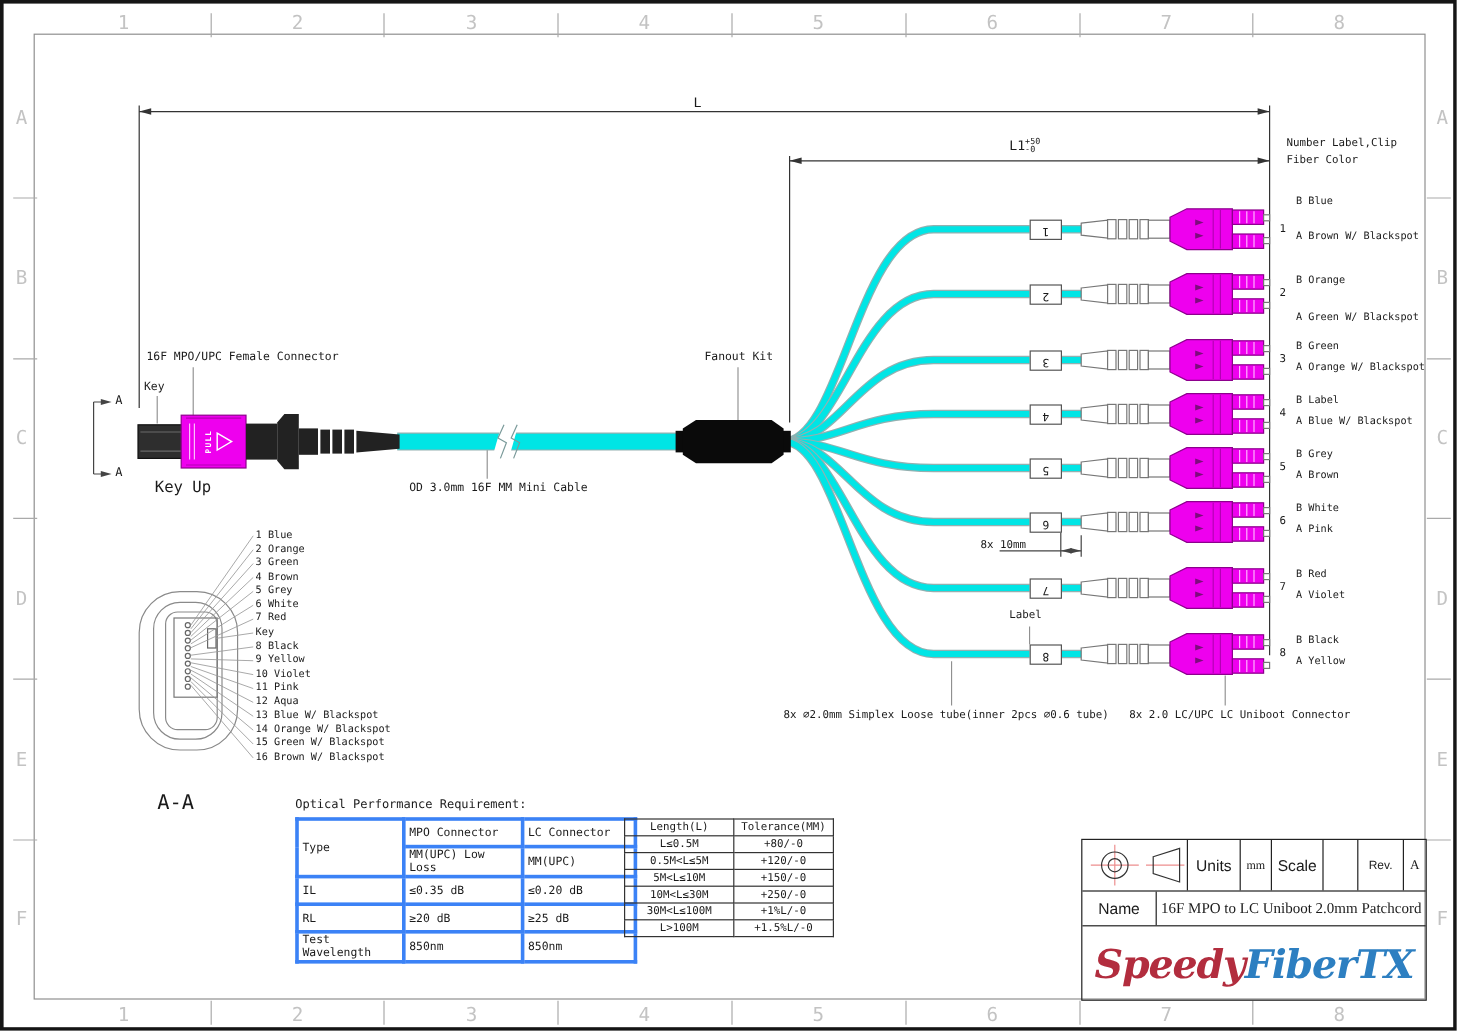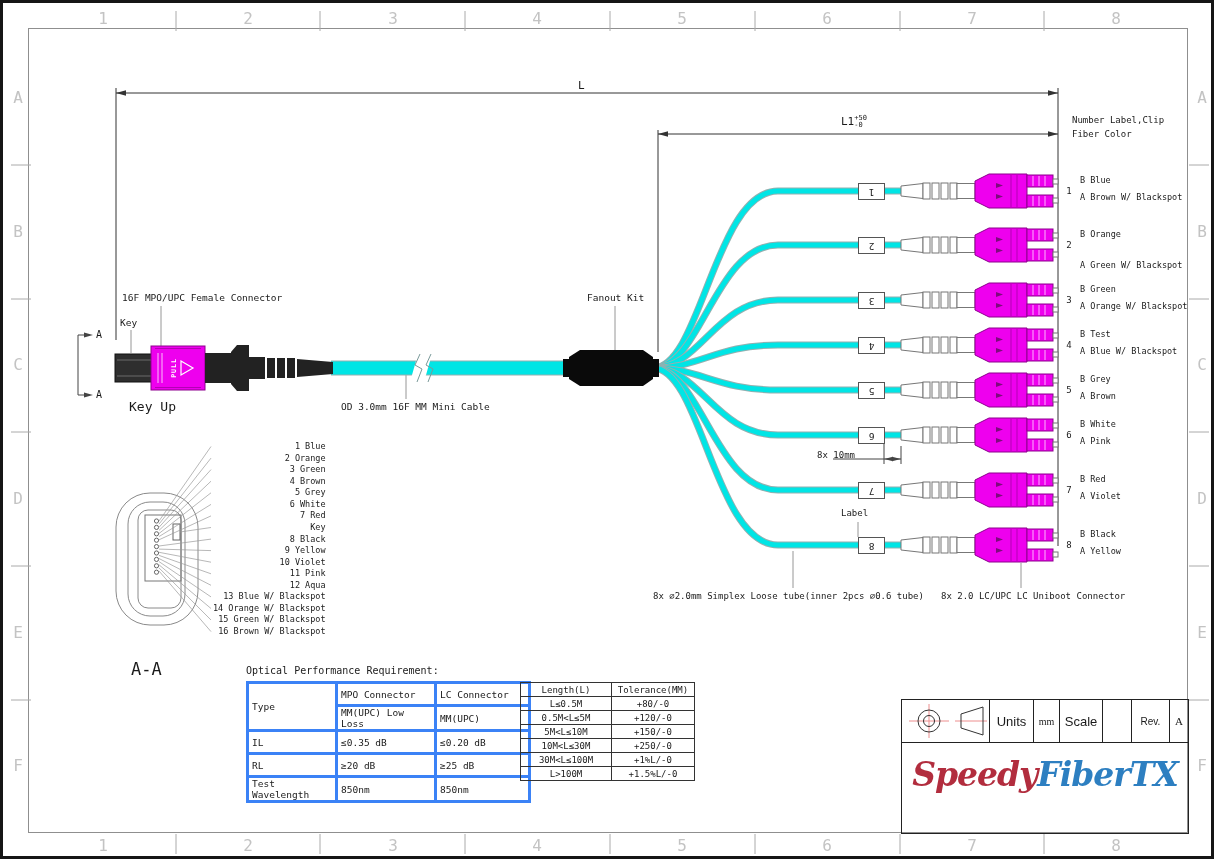--- a/index.html
+++ b/index.html
@@ -10,21 +10,21 @@
   .t{position:absolute;white-space:nowrap;font-family:"DejaVu Sans Mono",monospace;color:#1a1a1a;}
   .zone{position:absolute;width:40px;text-align:center;font-size:16px;color:#c3c3c3;}
   .zoner{position:absolute;height:20px;width:20px;text-align:center;font-size:16px;color:#c3c3c3;line-height:20px;}
   .s95{font-size:9.5px;} .s9{font-size:9px;} .s10{font-size:10px;}
   .s11{font-size:11px;} .s13{font-size:13px;} .s17{font-size:17px;margin-top:44px;}
   .ctr{text-align:left;} .rgt{text-align:right;}
   .leglabel{position:absolute;left:855px;width:25px;height:15px;background:#fff;border:1px solid #555;
             font-size:9.5px;line-height:14px;text-align:center;transform:rotate(180deg);}
   .legnum{position:absolute;left:1059px;width:14px;text-align:center;font-size:9px;}
   .legb{position:absolute;left:1077px;font-size:8.5px;}
-  .pinout{position:absolute;left:210px;top:438px;text-align:right;}
+  .pinout{position:absolute;left:210px;top:438px;}
   .pinout div{height:11.57px;line-height:11.57px;font-size:8.5px;}
   .pull{position:absolute;left:151px;top:359px;width:40px;height:12px;line-height:12px;text-align:center;
         color:#fff;font-size:6.5px;font-weight:bold;letter-spacing:1px;transform:rotate(-90deg);}
   table.opt{position:absolute;left:243px;top:678px;border-collapse:collapse;font-size:9.5px;font-family:"DejaVu Sans Mono",monospace;}
   table.opt td{border:3px solid #3b82f6;padding:0 3px;height:20px;}
   table.tol{position:absolute;left:517px;top:679px;border-collapse:collapse;font-size:9px;font-family:"DejaVu Sans Mono",monospace;}
   table.tol td{border:1px solid #333;text-align:center;padding:0 2px;height:13px;}
   .tb{position:absolute;left:898px;top:696px;width:288px;height:135px;border:1px solid #222;box-sizing:border-box;
       font-family:"Liberation Sans",sans-serif;}
   .tb .row1{display:flex;height:42px;border-bottom:1px solid #222;}
@@ -314,30 +314,30 @@
   <div class="leglabel" style="top:180px">1</div>
   <div class="leglabel" style="top:234px">2</div>
   <div class="leglabel" style="top:289px">3</div>
   <div class="leglabel" style="top:334px">4</div>
   <div class="leglabel" style="top:379px">5</div>
   <div class="leglabel" style="top:424px">6</div>
   <div class="leglabel" style="top:479px">7</div>
   <div class="leglabel" style="top:534px">8</div>
 
   <div class="legnum" style="top:183px">1</div>
-  <div class="legb" style="top:172px">B Blue</div>
+  <div class="legb" style="top:160px">B Blue</div>
   <div class="legb" style="top:189px">A Brown W/ Blackspot</div>
   <div class="legnum" style="top:237px">2</div>
   <div class="legb" style="top:226px">B Orange</div>
   <div class="legb" style="top:257px">A Green W/ Blackspot</div>
   <div class="legnum" style="top:292px">3</div>
   <div class="legb" style="top:281px">B Green</div>
   <div class="legb" style="top:298px">A Orange W/ Blackspot</div>
   <div class="legnum" style="top:337px">4</div>
-  <div class="legb" style="top:326px">B Test</div>
+  <div class="legb" style="top:326px">B Label</div>
   <div class="legb" style="top:343px">A Blue W/ Blackspot</div>
   <div class="legnum" style="top:382px">5</div>
   <div class="legb" style="top:371px">B Grey</div>
   <div class="legb" style="top:388px">A Brown</div>
   <div class="legnum" style="top:427px">6</div>
   <div class="legb" style="top:416px">B White</div>
   <div class="legb" style="top:433px">A Pink</div>
   <div class="legnum" style="top:482px">7</div>
   <div class="legb" style="top:471px">B Red</div>
   <div class="legb" style="top:488px">A Violet</div>
@@ -420,17 +420,21 @@
           <polygon points="58,13 80,6 80,34 58,27" fill="none" stroke="#333"></polygon>
         </svg>
       </div>
       <div style="width:44px;font-size:13px">Units</div>
       <div style="width:26px;font-size:10px;font-family:'Liberation Serif',serif">mm</div>
       <div style="width:43px;font-size:13px">Scale</div>
       <div style="width:29px"></div>
       <div style="width:38px;font-size:10px">Rev.</div>
       <div style="flex:1;font-size:11px;font-family:'Liberation Serif',serif">A</div>
     </div>
+    <div class="row2">
+      <div style="width:62px;border-right:1px solid #222;font-size:13px">Name</div>
+      <div style="flex:1;font-size:12.5px;font-family:'Liberation Serif',serif">16F MPO to LC Uniboot 2.0mm Patchcord</div>
+    </div>
     <div class="row3">
       <div class="logo"><span style="color:#B22D3E">Speedy</span><span style="color:#2D7FC1">FiberTX</span></div>
     </div>
   </div>
 </div>
 
 </body></html>

